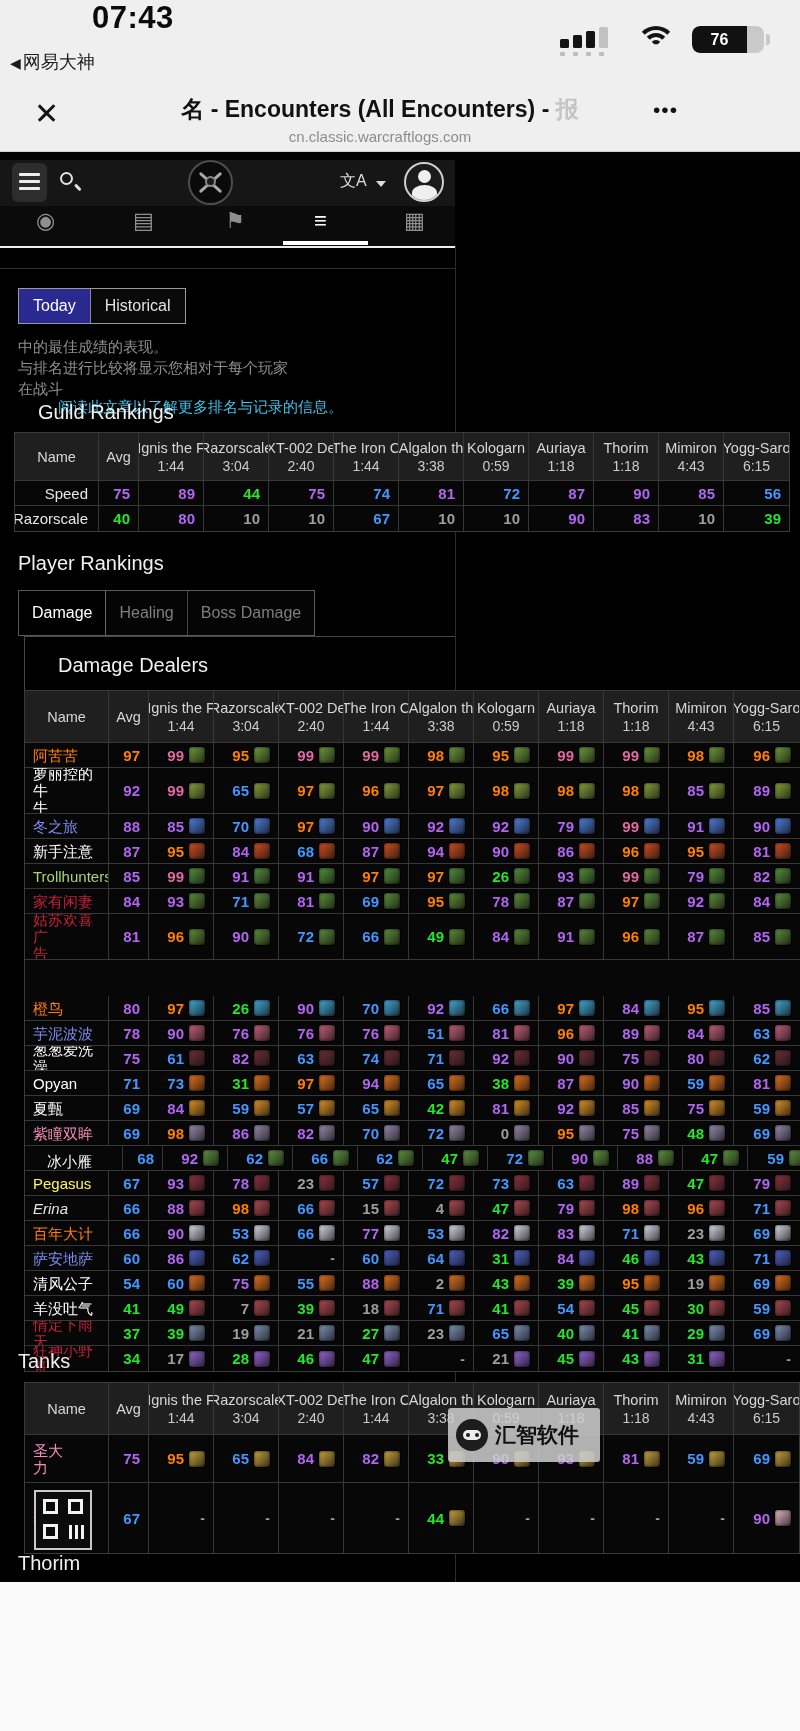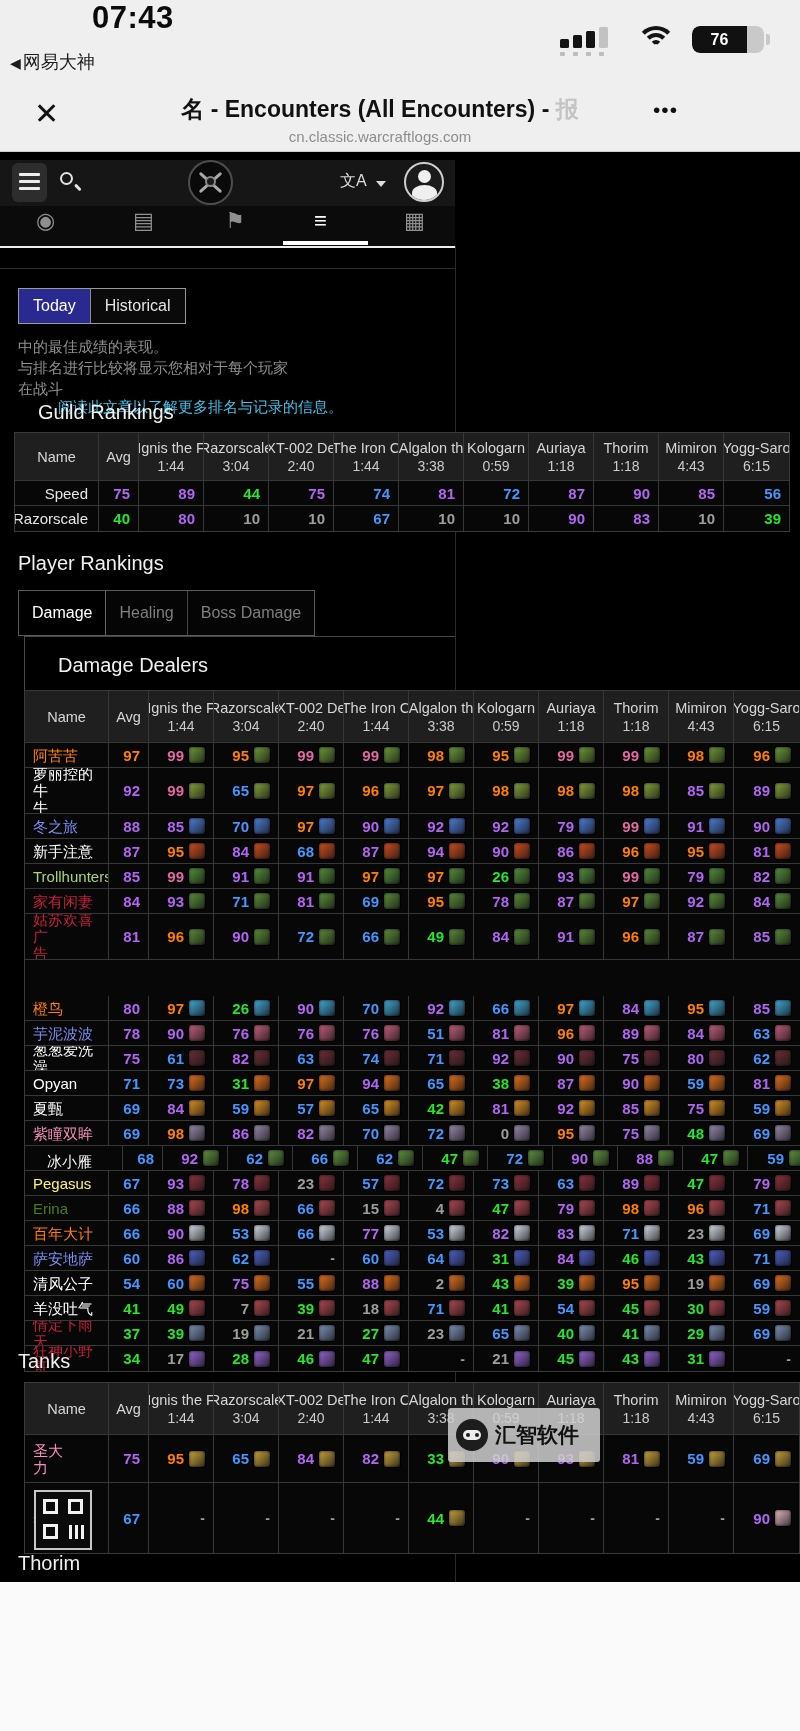--- a/index.html
+++ b/index.html
@@ -1084,21 +1084,21 @@
         <div class="tc" style="width: 65px; flex: 0 0 auto;">
           <span class="num" style="color: rgb(40, 228, 44);">47</span>
           <span class="spicon" style="background: linear-gradient(135deg, rgb(143, 51, 64) 0%, rgb(16, 16, 16) 130%);"></span>
         </div>
         <div class="tc" style="width: 65px; flex: 0 0 auto;">
           <span class="num" style="color: rgb(176, 102, 242);">79</span>
           <span class="spicon" style="background: linear-gradient(135deg, rgb(143, 51, 64) 0%, rgb(16, 16, 16) 130%);"></span>
         </div>
       </div>
       <div class="trow" style="height: 25px;">
-        <div class="tc namec" style="width: 84px; flex: 0 0 auto; flex-direction: column; align-items: flex-start; justify-content: center; color: #4d7c0f;">
+        <div class="tc namec" style="width: 84px; flex: 0 0 auto; flex-direction: column; align-items: flex-start; justify-content: center; color: #e5e5e5; font-style: italic;">
           <div>Erina</div>
         </div>
         <div class="tc" style="width: 40px; flex: 0 0 auto;">
           <span class="num" style="color: rgb(69, 151, 255);">66</span>
         </div>
         <div class="tc" style="width: 65px; flex: 0 0 auto;">
           <span class="num" style="color: rgb(176, 102, 242);">88</span>
           <span class="spicon" style="background: linear-gradient(135deg, rgb(176, 74, 82) 0%, rgb(16, 16, 16) 130%);"></span>
         </div>
         <div class="tc" style="width: 65px; flex: 0 0 auto;">

